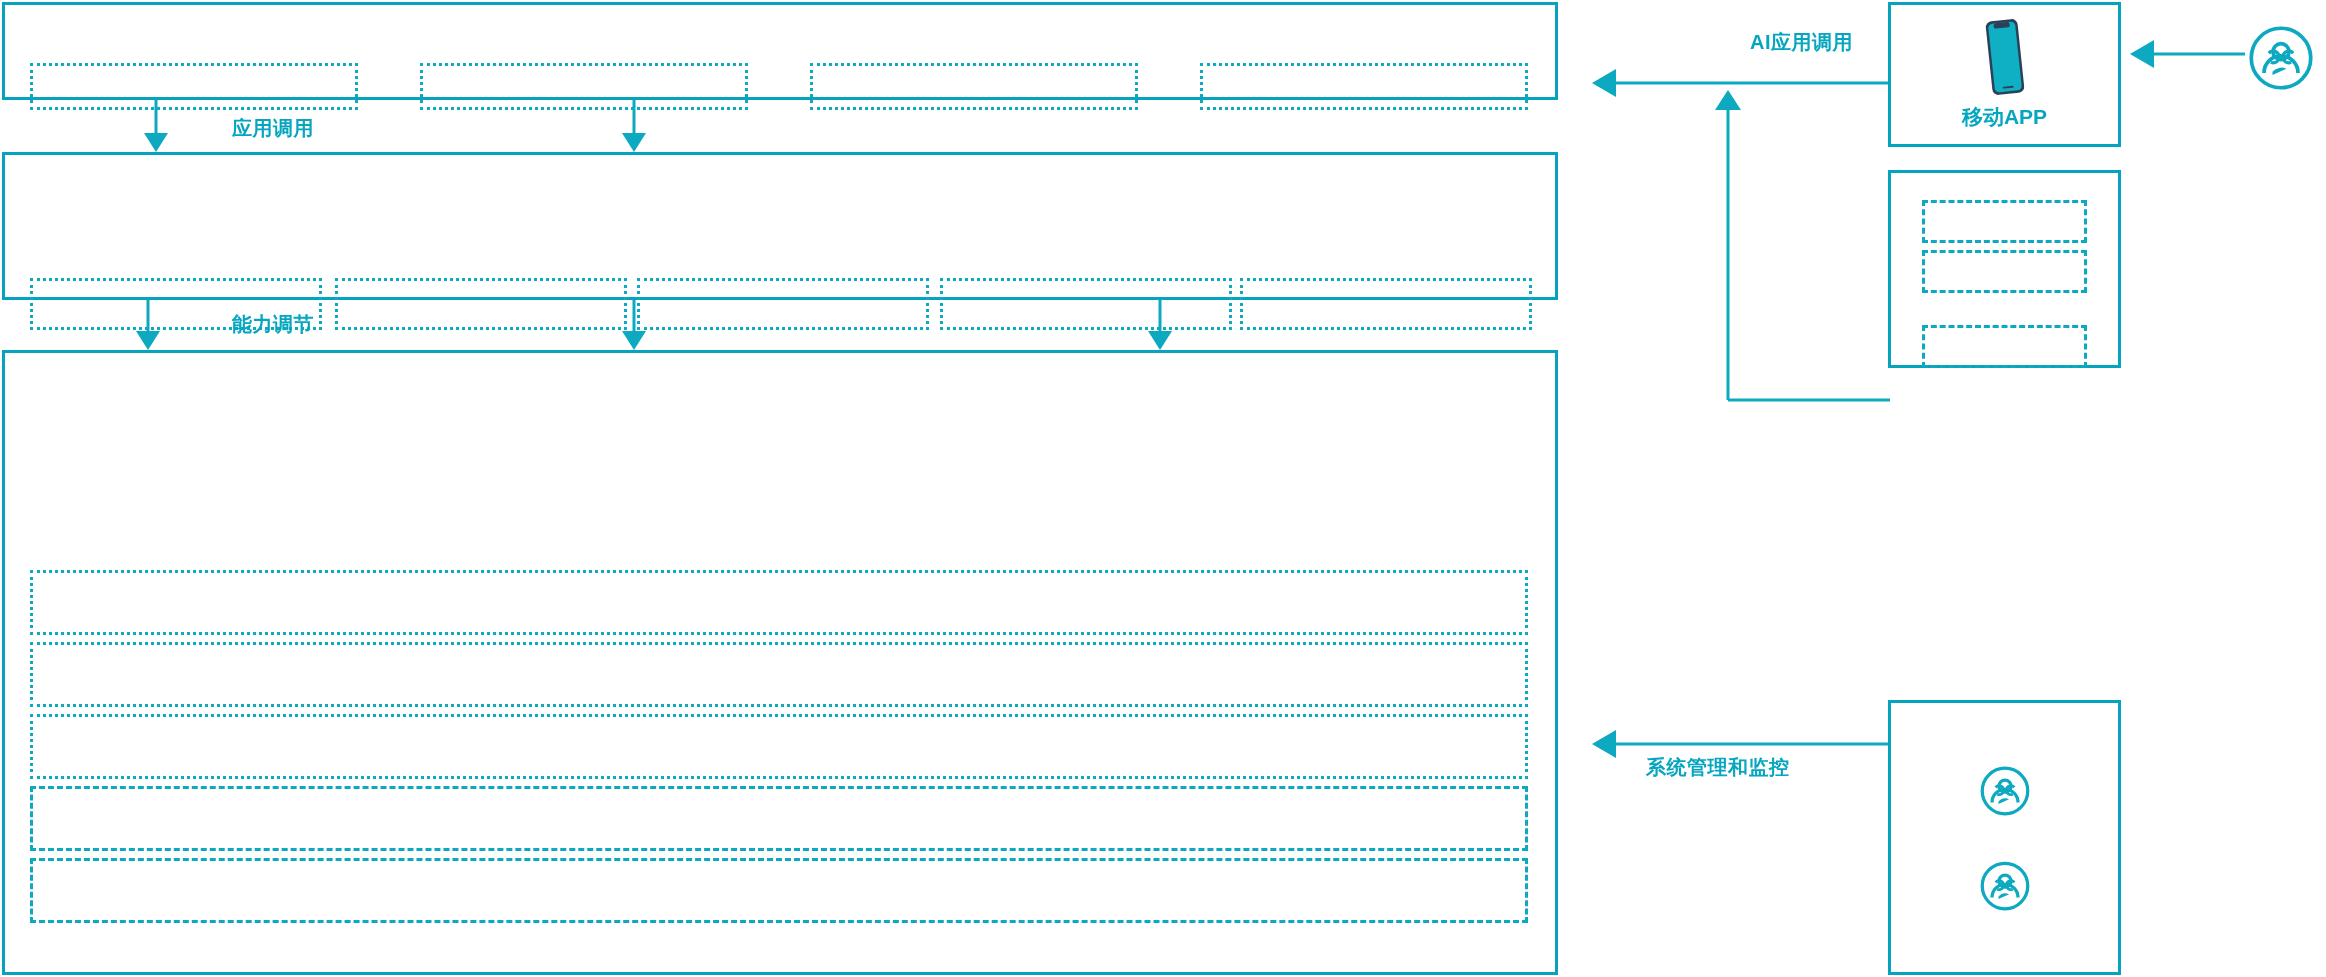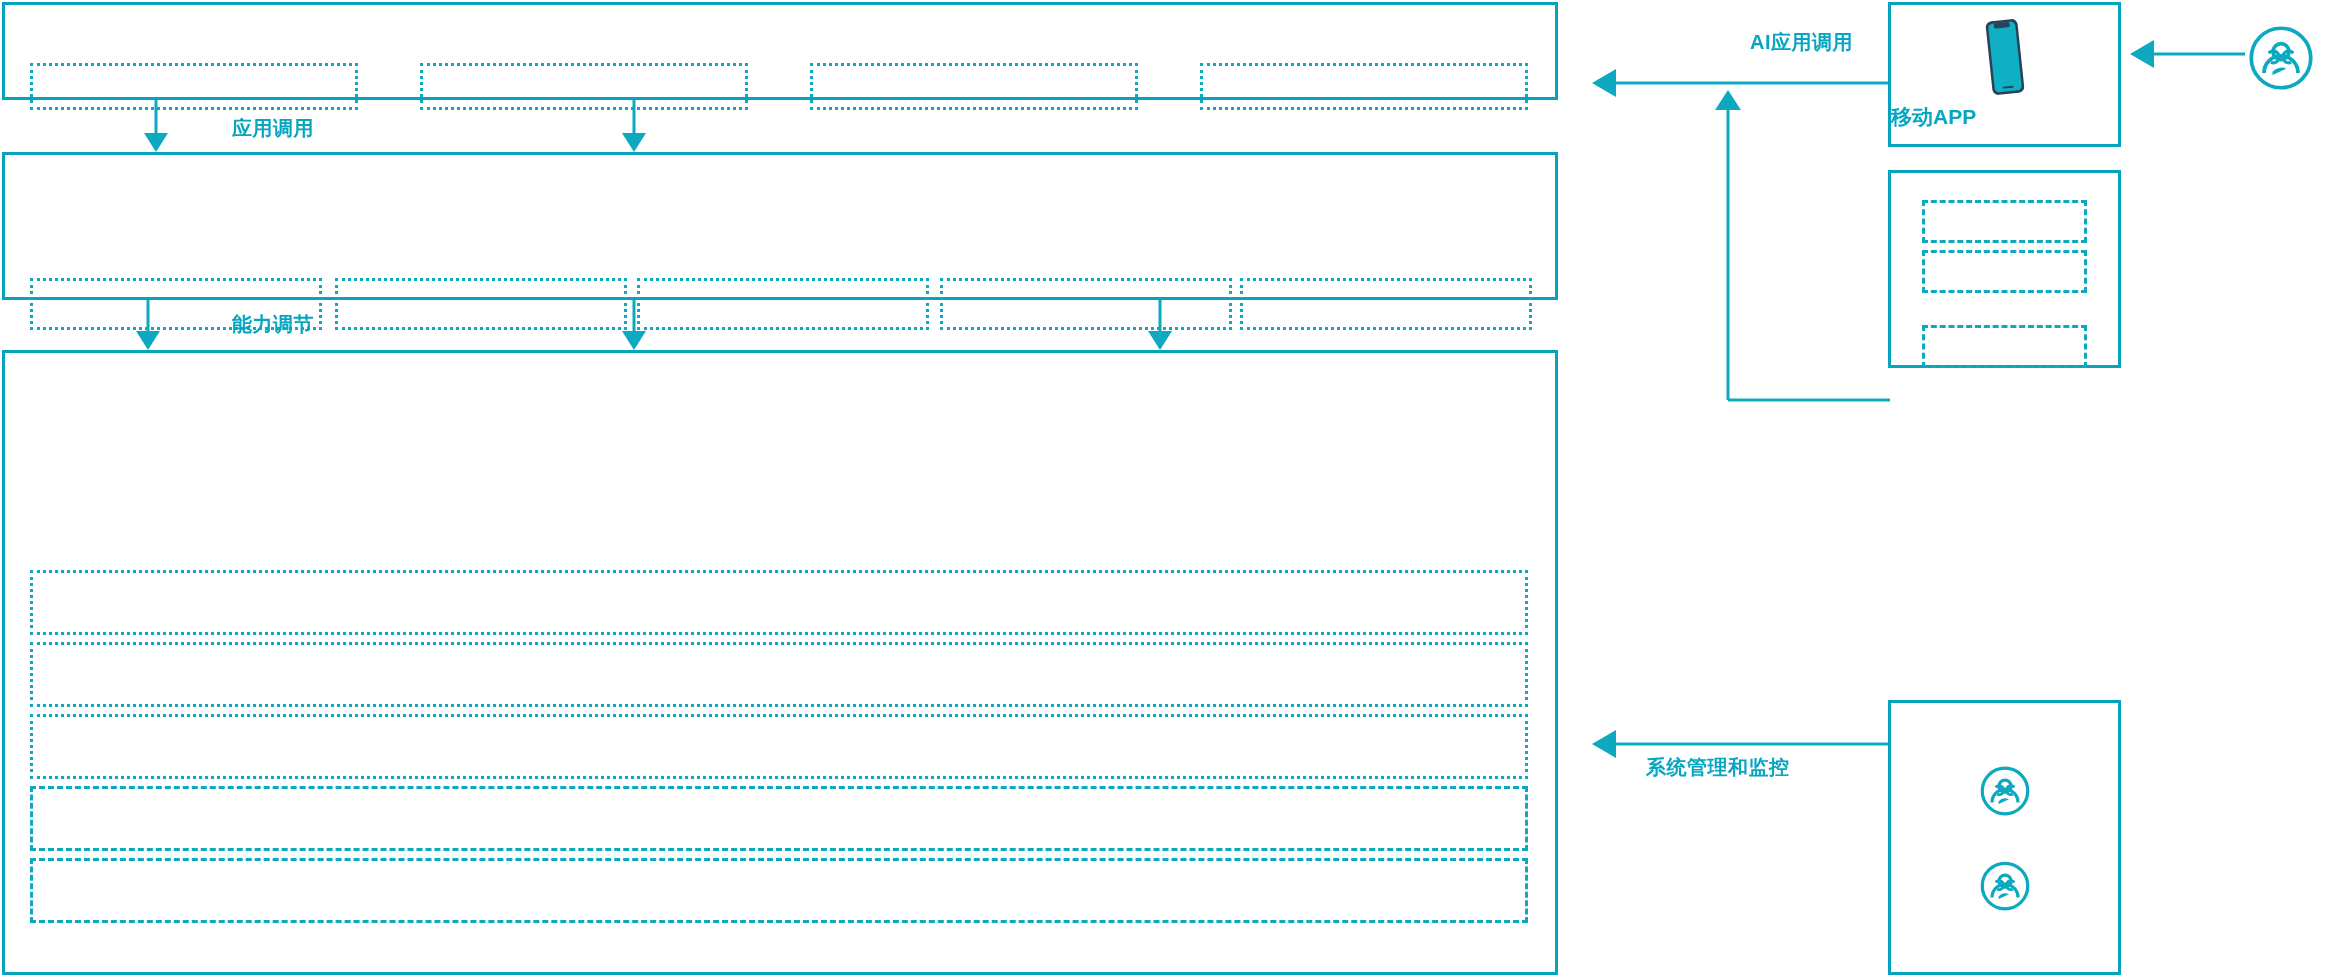--- a/index.html
+++ b/index.html
@@ -50,21 +50,21 @@
   .arrow-svg{
     position:absolute;
     overflow:visible;
     pointer-events:none;
   }
 
   
   .card-title{
     position:absolute;
     width:100%;
-    text-align:left;
+    text-align:center;
     color:#07A6C0;
     font-size:21px;
     font-weight:bold;
     white-space:nowrap;
     line-height:1;
   }
 
   
   .icon-holder{
     position:absolute;

